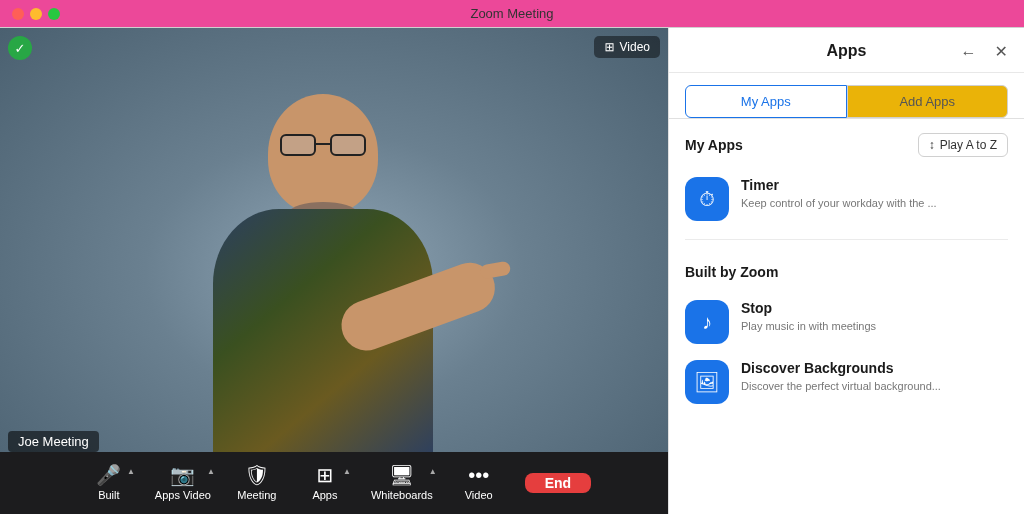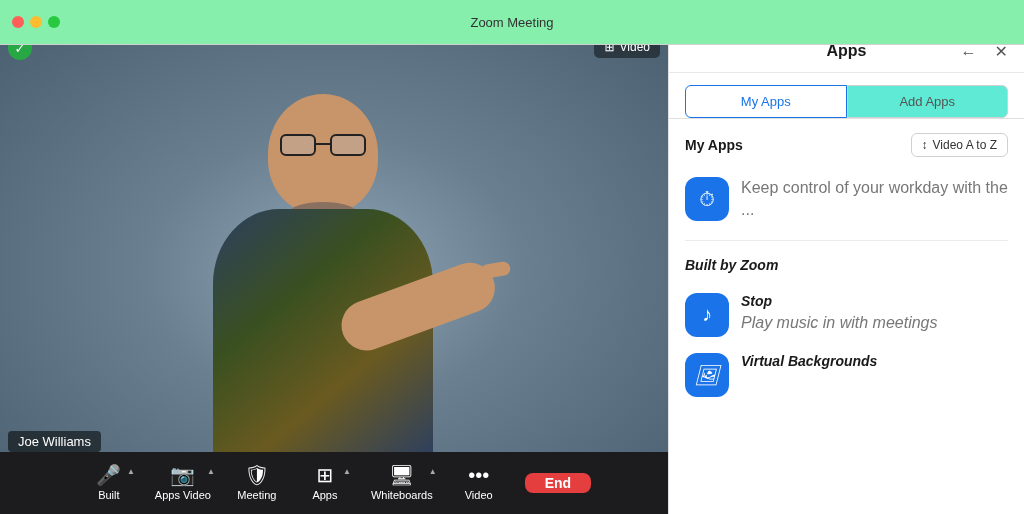--- a/index.html
+++ b/index.html
@@ -9,22 +9,22 @@
       font-family: -apple-system, BlinkMacSystemFont, 'Segoe UI', sans-serif;
       background: #1a1a1a;
       overflow: hidden;
       position: relative;
     }
 
     
     .title-bar {
       position: absolute;
       top: 0; left: 0; right: 0;
-      height: 45px;
-      background: #86efac;
+      height: 28px;
+      background: #ec4899;
       display: flex;
       align-items: center;
       justify-content: center;
       border-bottom: 1px solid #d0d0d0;
       z-index: 10;
     }
     .traffic-lights {
       position: absolute;
       left: 12px;
       display: flex;
@@ -209,21 +209,21 @@
     }
 
     .tab-btn {
       flex: 1;
       padding: 8px 0;
       text-align: center;
       font-size: 13px;
       font-weight: 500;
       cursor: pointer;
       border: 1px solid #d0d0d0;
-      background: #5eead4;
+      background: #eab308;
       color: #555;
     }
 
     .tab-btn.active {
       background: #fff;
       color: #1a73e8;
       border-color: #1a73e8;
     }
 
     .tab-btn:first-child {
@@ -291,28 +291,27 @@
     }
 
     .app-name {
       font-size: 14px;
       font-weight: 600;
       color: #1a1a1a;
       margin-bottom: 3px;
     }
 
     .app-desc {
-      font-size: 16px;
+      font-size: 11px;
       color: #777;
       line-height: 1.4;
     }
 
     .built-by-zoom-section {
-      margin-top: 16px;
-      font-style: italic;
+      margin-top: 24px;
     }
 
     .divider {
       height: 1px;
       background: #ebebeb;
       margin: 10px 0 14px;
     }
 
     
     .video-content {
@@ -442,21 +441,21 @@
           </div>
           <div class="css-beard"></div>
         </div>
         <div class="css-torso">
           <div class="css-arm-right">
             <div class="css-finger"></div>
           </div>
         </div>
       </div>
 
-      <div class="name-label">Joe Williams</div>
+      <div class="name-label">Joe Meeting</div>
     </div>
 
     <div class="toolbar">
 
       <div class="toolbar-item">
         <span class="toolbar-chevron">▲</span>
         <span class="toolbar-icon">🎤</span>
         <span>Built</span>
       </div>
 
@@ -506,29 +505,30 @@
       <button class="tab-btn active">My Apps</button>
       <button class="tab-btn">Add Apps</button>
     </div>
 
     <div class="apps-content">
 
       <div class="section-header">
         <span class="section-title">My Apps</span>
         <button class="sort-btn">
           <span>↕</span>
-          <span>Video A to Z</span>
+          <span>Play A to Z</span>
         </button>
       </div>
 
       <div class="app-item">
         <div class="app-icon" style="background:#1a73e8;">
           <span>⏱</span>
         </div>
         <div class="app-info">
+          <div class="app-name">Timer</div>
           <div class="app-desc">Keep control of your workday with the ...</div>
         </div>
       </div>
 
       <div class="divider"></div>
 
       <div class="built-by-zoom-section">
         <div class="section-header">
           <span class="section-title">Built by Zoom</span>
         </div>
@@ -541,21 +541,22 @@
             <div class="app-name">Stop</div>
             <div class="app-desc">Play music in with meetings</div>
           </div>
         </div>
 
         <div class="app-item">
           <div class="app-icon" style="background:#1a73e8;">
             <span>🖼</span>
           </div>
           <div class="app-info">
-            <div class="app-name">Virtual Backgrounds</div>
+            <div class="app-name">Discover Backgrounds</div>
+            <div class="app-desc">Discover the perfect virtual background...</div>
           </div>
         </div>
 
       </div>
     </div>
   </div>
 
 </div>
 
 </body></html>

